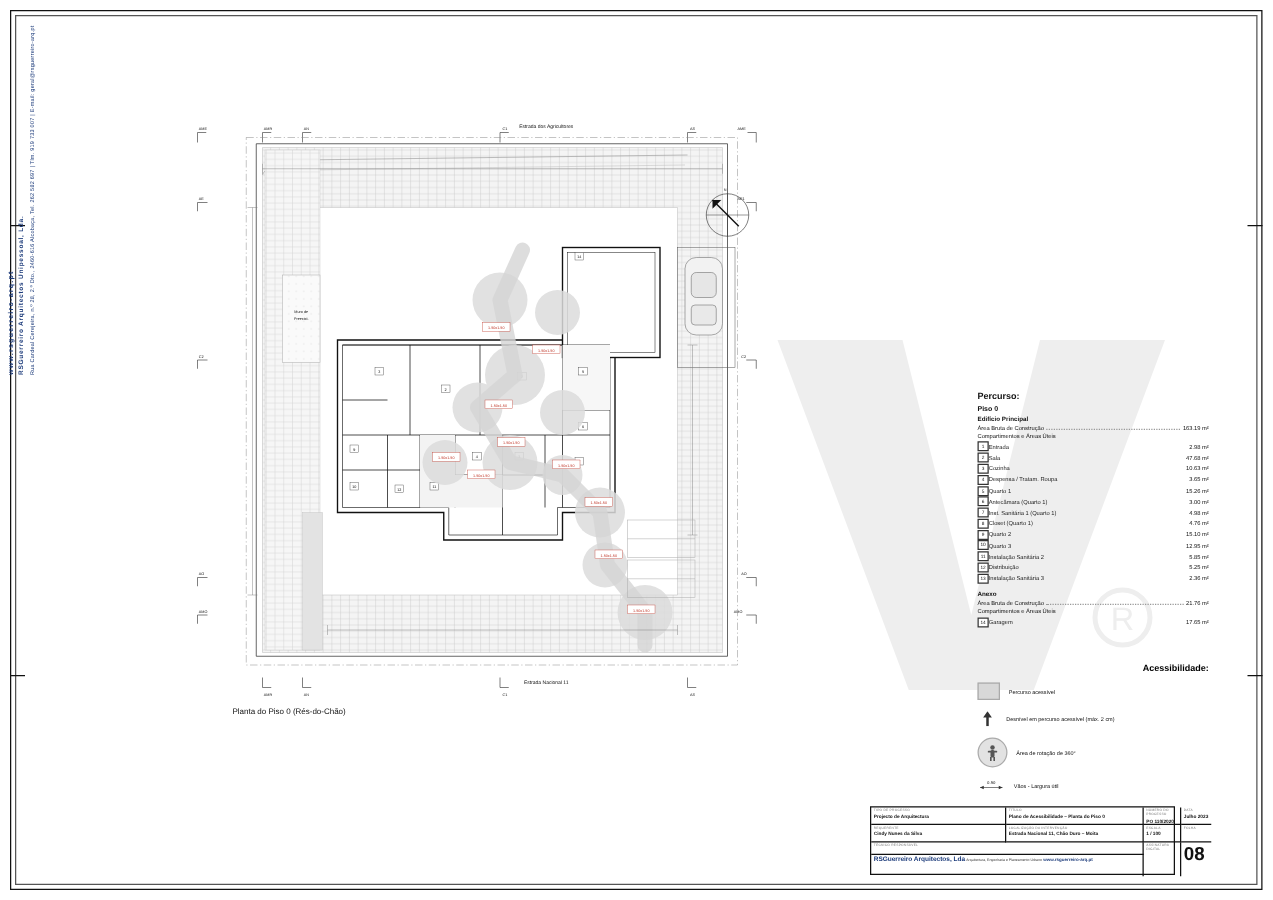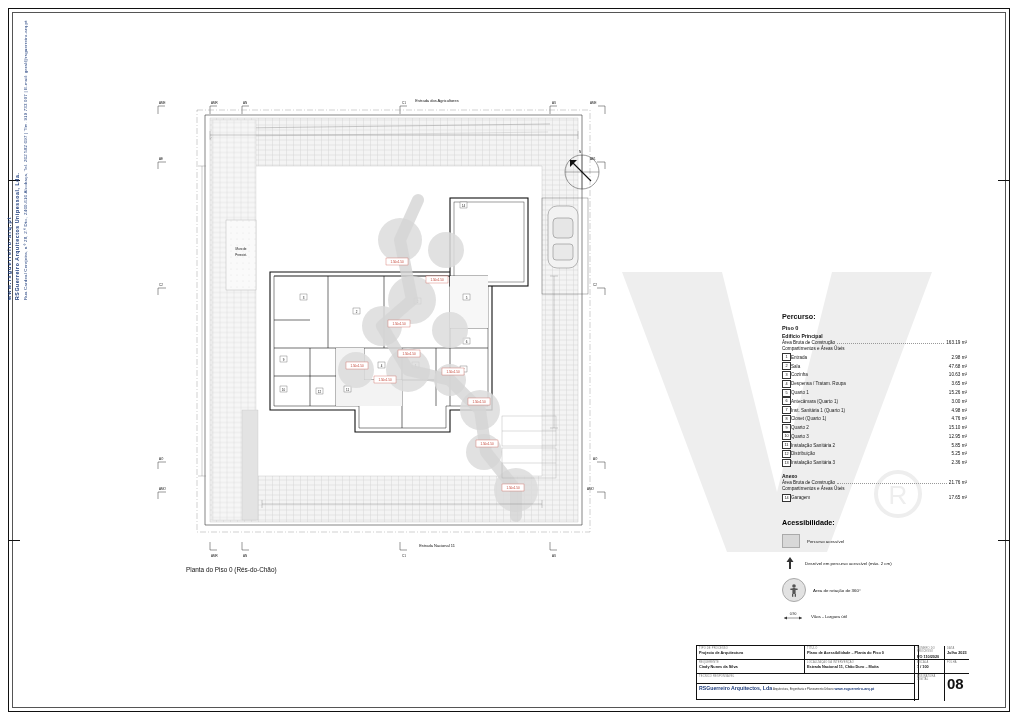--- a/index.html
+++ b/index.html
@@ -39,30 +39,30 @@
   .legend td.d{color:#222;}
   .numbox{display:inline-block;width:7px;height:6px;border:0.6px solid #333;text-align:center;
           font-size:3.8px;line-height:6px;color:#111;background:#fff;}
   .line-item{display:flex;align-items:flex-end;font-size:4.6px;gap:2px;}
   .line-item .lbl{white-space:nowrap;}
   .line-item .fill{flex:1;border-bottom:0.6px dotted #999;margin-bottom:1.4px;}
   .line-item .val{white-space:nowrap;}
 
   
   .acc{position:absolute;left:782px;top:518px;width:185px;}
-  .acc h3{font-size:7.2px;margin:0 0 7px 0;font-weight:bold;}
+  .acc h3{font-size:7.2px;margin:12px 0 7px 0;font-weight:bold;text-align:right;}
   .acc-row{display:flex;align-items:center;gap:7px;margin-bottom:9px;font-size:4.4px;color:#111;}
   .acc-sq{width:16px;height:12px;background:#d8d8d8;border:0.6px solid #aaa;flex:none;}
   .acc-ar{width:16px;display:flex;justify-content:center;flex:none;}
   .acc-circ{width:22px;height:22px;border-radius:50%;background:#e2e2e2;border:0.6px solid #aaa;flex:none;
             display:flex;align-items:center;justify-content:center;}
   .acc-dim{width:22px;flex:none;font-size:3.6px;text-align:center;color:#111;}
 
   
-  .tb{position:absolute;left:696px;top:645px;width:223px;height:55px;border:0.8px solid #111;box-sizing:border-box;
+  .tb{position:absolute;left:696px;top:645px;width:244px;height:55px;border:0.8px solid #111;box-sizing:border-box;
       font-size:3.6px;color:#111;}
   .tb .cell{position:absolute;box-sizing:border-box;border-right:0.6px solid #111;border-bottom:0.6px solid #111;padding:1px 2px;overflow:hidden;}
   .tb .cap{font-size:2.6px;color:#777;letter-spacing:.2px;display:block;line-height:3.4px;}
   .tb .val{font-size:4.4px;font-weight:bold;display:block;line-height:7px;}
   .tb .val.sm{font-size:3.8px;font-weight:bold;}
   .tb .bignum{font-size:15px;font-weight:bold;line-height:17px;text-align:center;}
   .tb .logo{font-size:5.2px;font-weight:bold;color:#1b3a7a;line-height:7px;}
   .tb .logosub{font-size:2.8px;color:#333;line-height:4px;}
   .tb .site{font-size:3.6px;color:#1b3a7a;font-weight:bold;text-align:right;}
 

